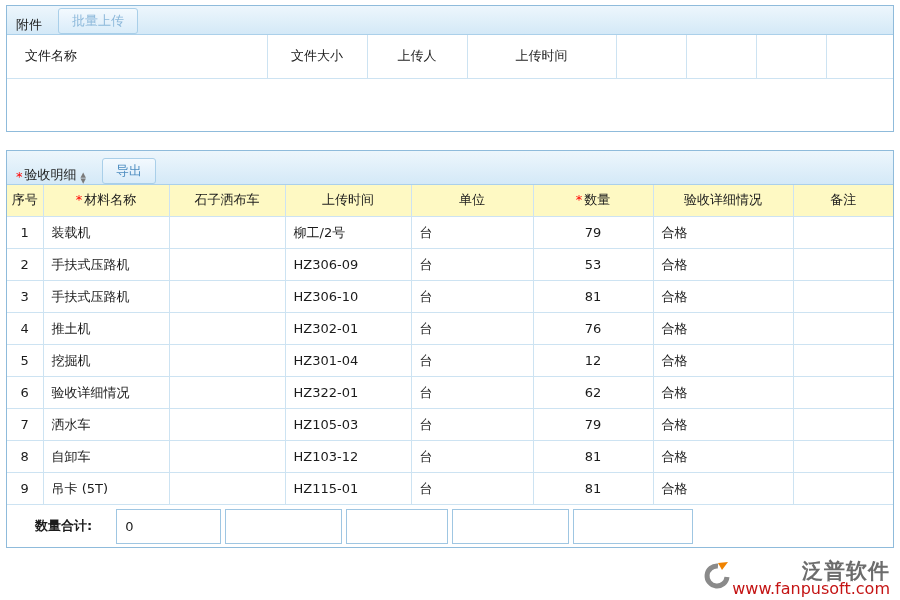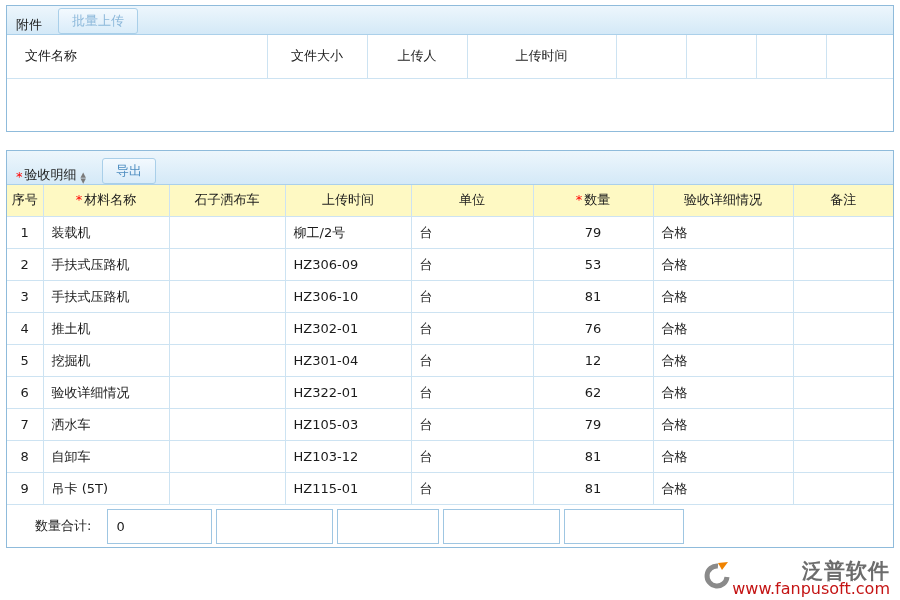--- a/index.html
+++ b/index.html
@@ -67,21 +67,21 @@
   .req { color: #f00; margin-right: 2px; }
 
   .sorter {
     display: inline-flex; flex-direction: column;
     margin-left: 4px; cursor: pointer;
     color: #7a7a7a; font-size: 7px; line-height: 6px;
   }
 
   
   .totals { display: flex; align-items: flex-start; padding: 4px 0 0 28px; height: 42px; }
-  .totals-label { line-height: 34px; margin-right: 16px; }
+  .totals-label { line-height: 34px; margin-right: 24px; font-weight: bold; }
   .totals input {
     height: 35px; border: 1px solid #9fc6e2; background: #fff;
     margin-right: 4px; padding: 0 8px;
     font-size: 13px; font-family: inherit; color: #1b1b1b; outline: none;
   }
   .w1 { width: 105px; } .w2 { width: 117px; } .w3 { width: 102px; }
   .w4 { width: 117px; } .w5 { width: 120px; }
 
   
   .watermark {

